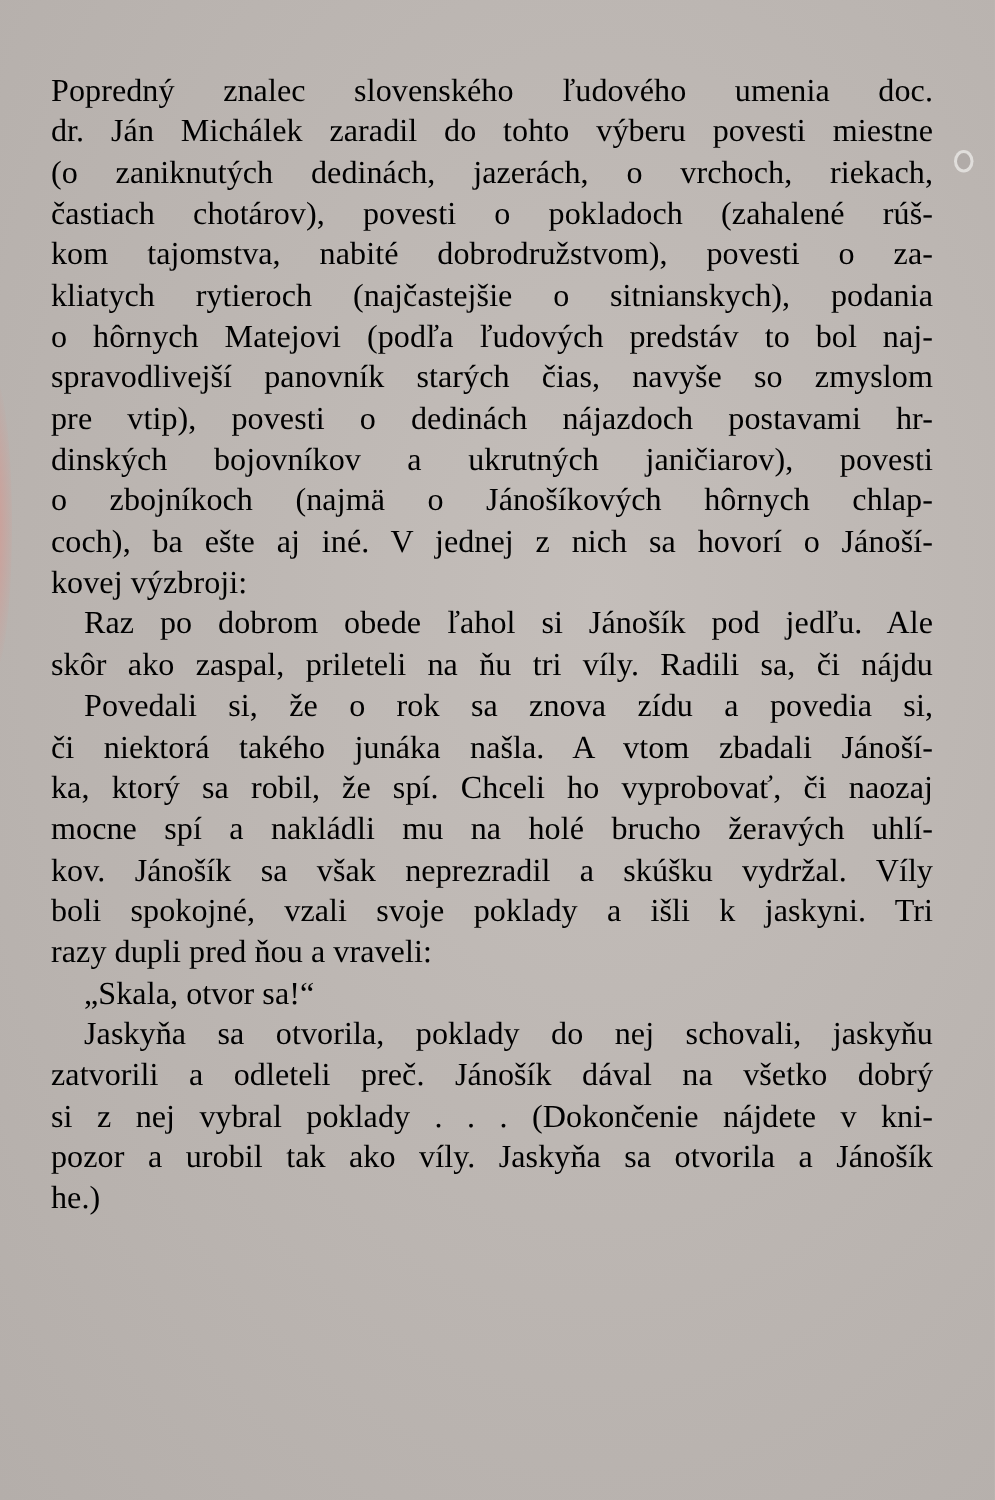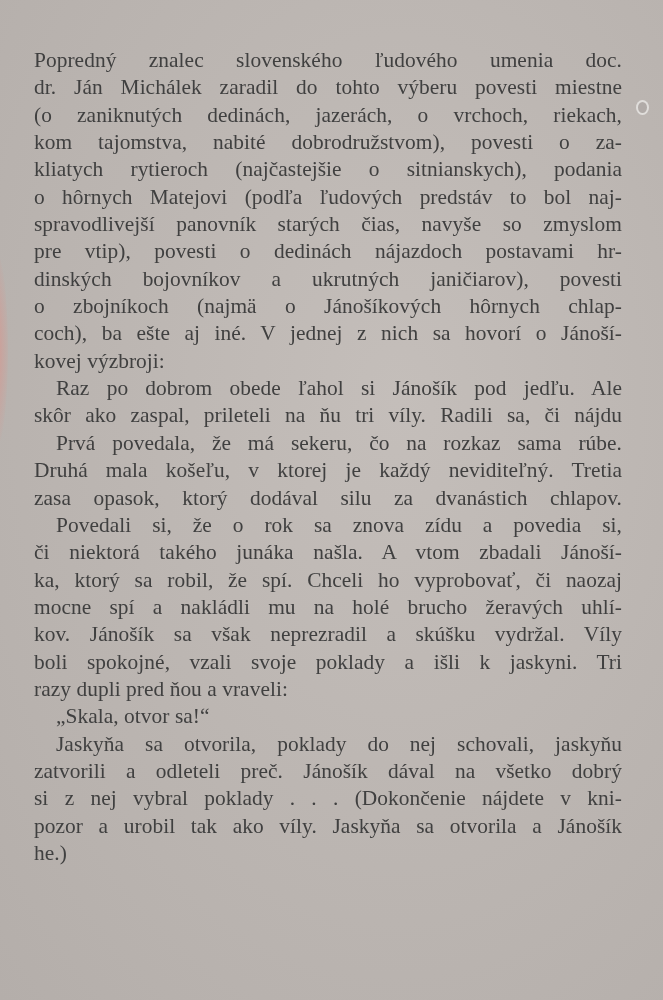--- a/index.html
+++ b/index.html
@@ -41,21 +41,21 @@
       height: 11px;
       border-radius: 50%;
       border: 2px solid rgba(240,238,236,0.75);
       background: rgba(170,165,162,0.6);
     }
     .text-block {
       position: absolute;
       left: 34px;
       top: 47px;
       width: 588px;
-      color: #404040;
+      color: #000000;
       font-size: 21.4px;
       line-height: 27.35px;
       letter-spacing: 0.05px;
     }
     .line {
       display: block;
       white-space: nowrap;
       text-align: justify;
       text-align-last: justify;
       height: 27.35px;
@@ -74,41 +74,37 @@
 <div class="page">
   <div class="finger"></div>
   <div class="speck"></div>
 
   <div class="text-block">
 
     <div>
       <span class="line">Popredný znalec slovenského ľudového umenia doc.</span>
       <span class="line">dr. Ján Michálek zaradil do tohto výberu povesti miestne</span>
       <span class="line">(o zaniknutých dedinách, jazerách, o vrchoch, riekach,</span>
+      <span class="line">častiach chotárov), povesti o pokladoch (zahalené rúš-</span>
       <span class="line">kom tajomstva, nabité dobrodružstvom), povesti o za-</span>
       <span class="line">kliatych rytieroch (najčastejšie o sitnianskych), podania</span>
       <span class="line">o hôrnych Matejovi (podľa ľudových predstáv to bol naj-</span>
       <span class="line">spravodlivejší panovník starých čias, navyše so zmyslom</span>
       <span class="line">pre vtip), povesti o dedinách nájazdoch postavami hr-</span>
       <span class="line">dinských bojovníkov a ukrutných janičiarov), povesti</span>
       <span class="line">o zbojníkoch (najmä o Jánošíkových hôrnych chlap-</span>
       <span class="line">coch), ba ešte aj iné. V jednej z nich sa hovorí o Jánoší-</span>
       <span class="line last">kovej výzbroji:</span>
     </div>
 
     <div>
       <span class="line indent">Raz po dobrom obede ľahol si Jánošík pod jedľu. Ale</span>
       <span class="line">skôr ako zaspal, prileteli na ňu tri víly. Radili sa, či nájdu</span>
     </div>
 
-    <div>
-      <span class="line indent">Prvá povedala, že má sekeru, čo na rozkaz sama rúbe.</span>
-      <span class="line">Druhá mala košeľu, v ktorej je každý neviditeľný. Tretia</span>
-      <span class="line">zasa opasok, ktorý dodával silu za dvanástich chlapov.</span>
-    </div>
 
     <div>
       <span class="line indent">Povedali si, že o rok sa znova zídu a povedia si,</span>
       <span class="line">či niektorá takého junáka našla. A vtom zbadali Jánoší-</span>
       <span class="line">ka, ktorý sa robil, že spí. Chceli ho vyprobovať, či naozaj</span>
       <span class="line">mocne spí a nakládli mu na holé brucho žeravých uhlí-</span>
       <span class="line">kov. Jánošík sa však neprezradil a skúšku vydržal. Víly</span>
       <span class="line">boli spokojné, vzali svoje poklady a išli k jaskyni. Tri</span>
       <span class="line last">razy dupli pred ňou a vraveli:</span>
     </div>

